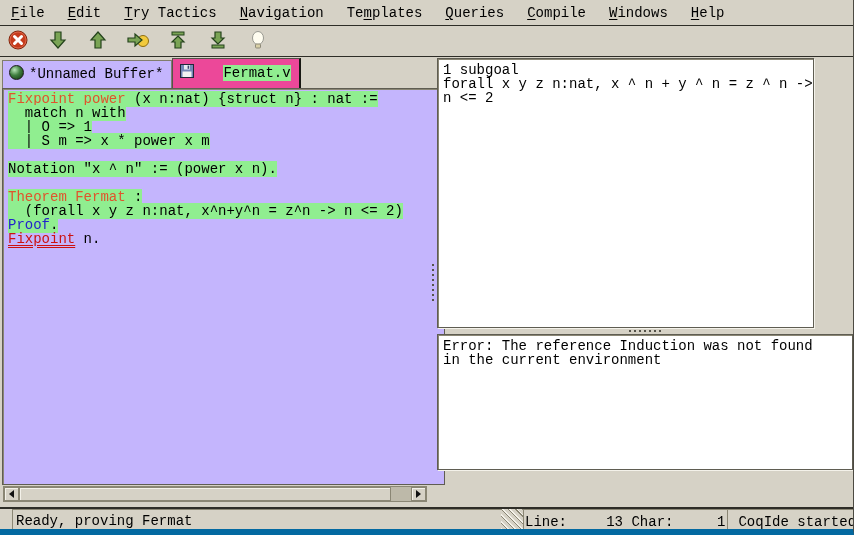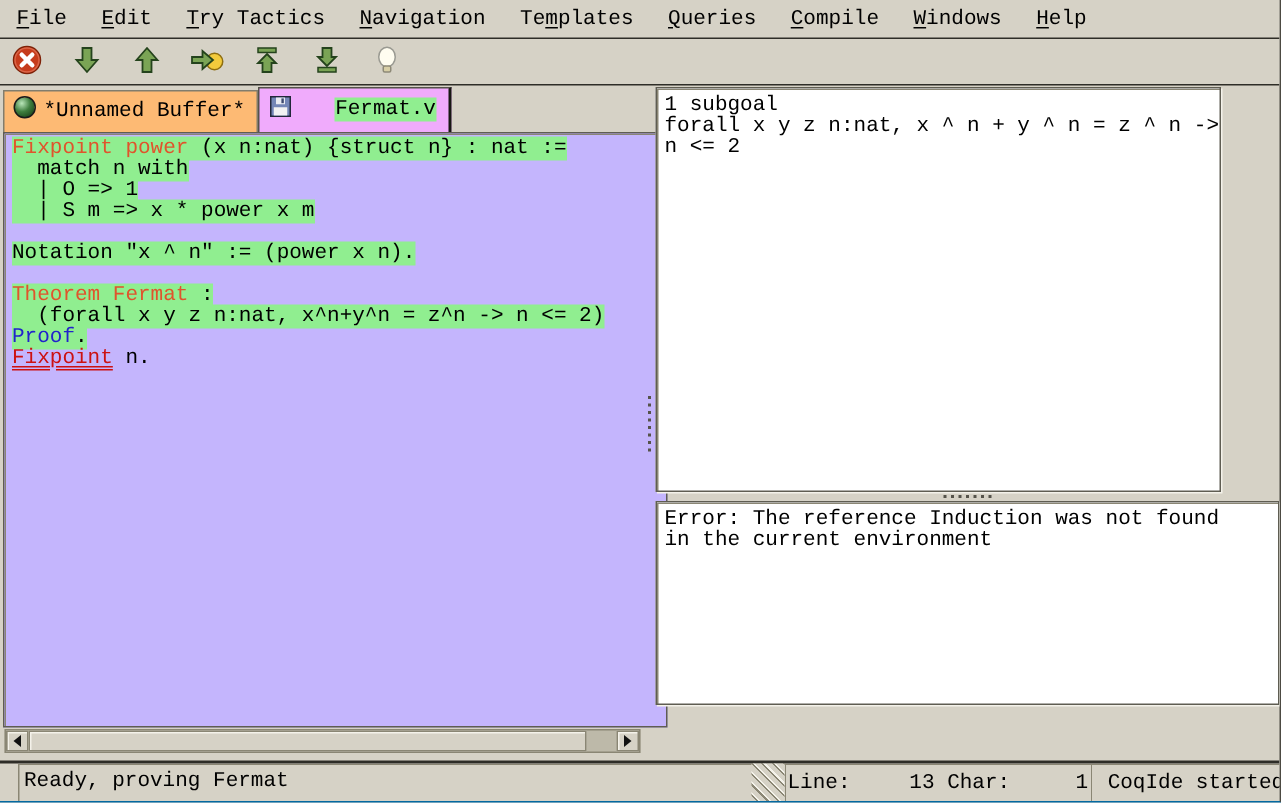--- a/index.html
+++ b/index.html
@@ -1,38 +1,38 @@
 <!DOCTYPE html>
 <html><head>
 <meta charset="utf-8">
 <style>
   * { margin:0; padding:0; box-sizing:border-box; }
   html,body { width:854px; height:535px; }
   body { font-family:"Liberation Mono","DejaVu Sans Mono",monospace; font-size:14px; color:#000; }
   .window { position:relative; width:854px; height:535px; background:#d6d2c6; overflow:hidden;
-            border-right:1px solid #4c4a42; border-bottom:1px solid #0369a1; }
+            border-right:1px solid #4c4a42; border-bottom:6px solid #0369a1; }
 
   
   .menubar { position:absolute; top:0; left:0; right:0; height:26px; background:#d6d2c6;
              border-bottom:1px solid #2e2d27; display:flex; align-items:center; padding-left:4px; }
   .menu-item { padding:3px 7px; margin-right:9px; white-space:pre; cursor:default; }
   .menu-item u { text-decoration:underline; text-underline-offset:2px; }
 
   
   .toolbar { position:absolute; top:26px; left:0; right:0; height:31px; background:#d6d2c6;
              border-bottom:1px solid #2e2d27; display:flex; align-items:center; padding-left:5px; }
   .tool-btn { width:26px; height:26px; margin-right:14px; display:flex; align-items:center;
               justify-content:center; background:transparent; border:none; }
 
   
   .tabrow { position:absolute; top:58px; left:2px; height:30px; display:flex; align-items:flex-end; }
   .tab { display:flex; align-items:center; gap:5px; padding:4px 8px 5px 6px; white-space:pre;
          border:1px solid #817d6d; border-bottom:none; height:30px; }
-  .tab.inactive { background:#fdba74; height:28px; }
-  .tab.active { background:#f0abfc; border-color:#55534a; border-right:2px solid #181813;gap:28px; }
+  .tab.inactive { background:#c4b5fd; height:28px; }
+  .tab.active { background:#ec4899; border-color:#55534a; border-right:2px solid #181813;gap:28px; }
   .tab-label.hl-label { background:#90EE90; }
   .sphere { width:15px; height:15px; border-radius:50%;
             background:radial-gradient(circle at 35% 30%, #b9e6b9, #3f7e3f 45%, #123812 95%);
             border:1px solid #1a1a1a; display:inline-block; }
 
   
   .editor-frame { position:absolute; top:88px; left:2px; width:443px; height:397px; background:#c4b5fd;
                   border:1px solid #5f5d52; box-shadow:inset 1px 1px 0 #8a8674; overflow:hidden; }
   .code { padding:3px 0 0 5px; font-size:14px; line-height:14px; }
   .code-line { white-space:pre; height:14px; }

